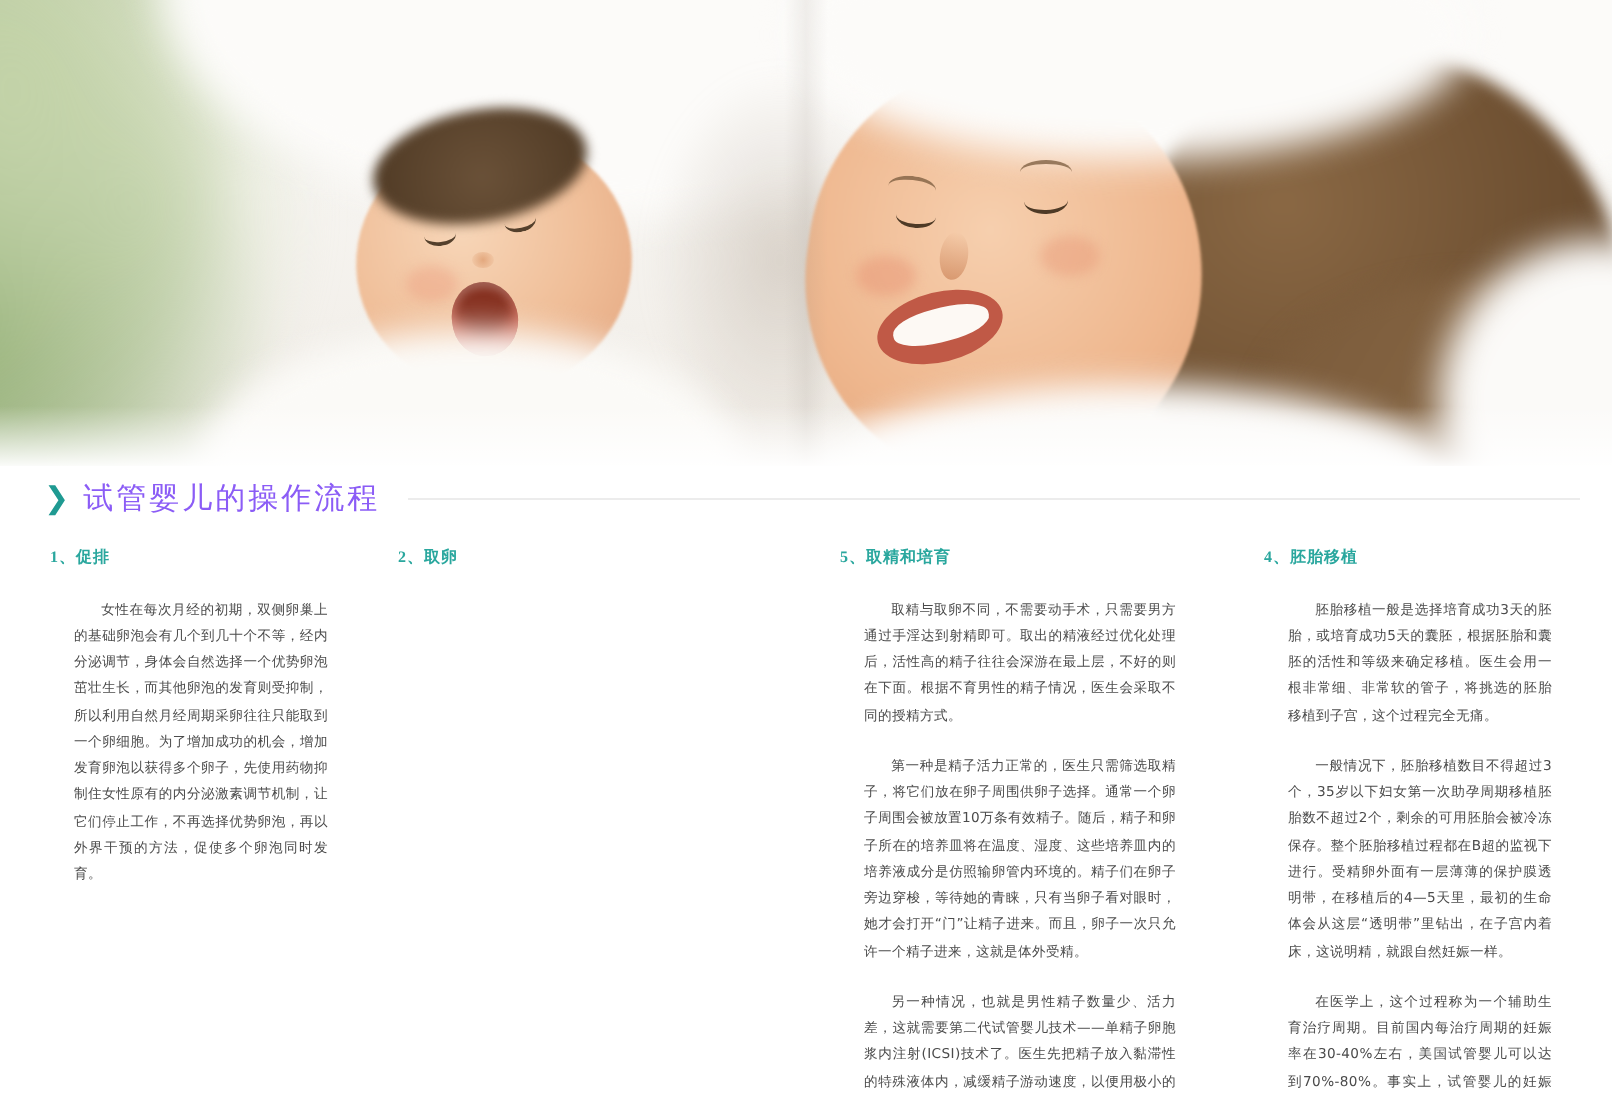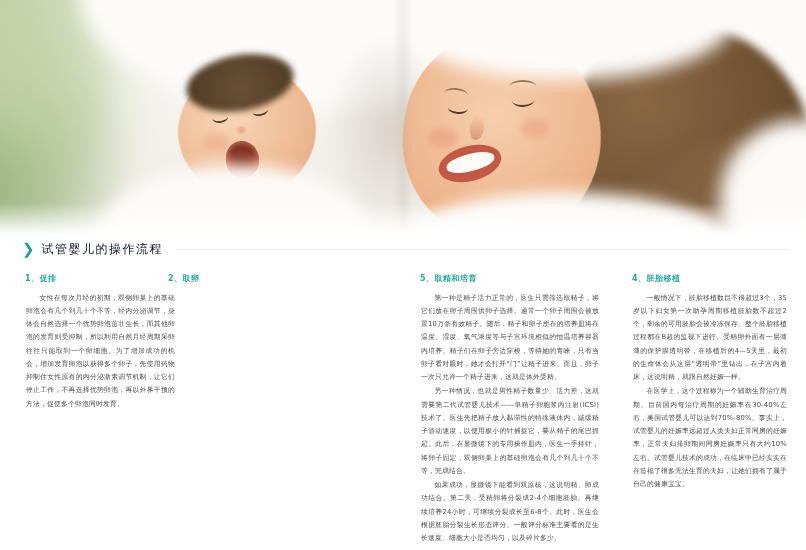--- a/index.html
+++ b/index.html
@@ -70,30 +70,30 @@
   .duvet-front-right  { left:720px; top:120px; width:160px; height:160px; background:#fbfaf8; border-radius:50%; filter:blur(9px); }
 
   .page-fold { left:392px; top:0; width:22px; height:233px;
     background:linear-gradient(90deg, rgba(150,140,130,0), rgba(150,140,130,.13), rgba(150,140,130,0)); }
   .photo-bottom-fade { left:0; top:203px; width:806px; height:30px;
     background:linear-gradient(180deg, rgba(255,255,255,0), rgba(255,255,255,.95)); }
 
   
   .title-row { position:absolute; left:22px; top:237px; width:768px; height:24px; display:flex; align-items:center; }
   .chev { color:#1f9a92; font-size:15px; font-weight:bold; margin-right:7px; line-height:1; }
-  .title { font-size:12px; color:#0f172a; font-weight:500; letter-spacing:1.5px; margin:0; }
+  .title { font-size:15px; color:#8b5cf6; font-weight:500; letter-spacing:1.5px; margin:0; }
   .title-rule { flex:1; height:1px; background:#ececec; margin-left:14px; }
 
   
   .col { position:absolute; top:271px; color:#4b4b4b; font-size:6.8px; line-height:1.95;
     text-align:justify; letter-spacing:.2px; }
-  .col h2 { color:#2aa79e; font-size:8px; font-weight:bold; letter-spacing:.5px; margin:0 0 5px 0; }
-  .col p { margin:1px; text-indent:2em; }
+  .col h2 { color:#2aa79e; font-size:8px; font-weight:bold; letter-spacing:.5px; margin:0 0 5px 0;font-family:Liberation Serif, serif; }
+  .col p { margin:12px; text-indent:2em; }
   .col1 { left:25px;  width:151px; }
-  .col2 { left:168px; width:194px; }
+  .col2 { left:199px; width:194px; }
   .col3 { left:420px; width:180px; }
   .col4 { left:632px; width:156px; }
 </style>
 </head>
 <body>
 
 <div>
 
   <div class="photo">
     <div class="shape foliage"></div>
@@ -140,24 +140,26 @@
     <h2>1、促排</h2>
     <p>女性在每次月经的初期，双侧卵巢上的基础卵泡会有几个到几十个不等，经内分泌调节，身体会自然选择一个优势卵泡茁壮生长，而其他卵泡的发育则受抑制，所以利用自然月经周期采卵往往只能取到一个卵细胞。为了增加成功的机会，增加发育卵泡以获得多个卵子，先使用药物抑制住女性原有的内分泌激素调节机制，让它们停止工作，不再选择优势卵泡，再以外界干预的方法，促使多个卵泡同时发育。</p>
   </div>
 
   <div class="col col2">
     <h2>2、取卵</h2>
   </div>
 
   <div class="col col3">
     <h2>5、取精和培育</h2>
-    <p>第一种是精子活力正常的，医生只需筛选取精子，将它们放在卵子周围供卵子选择。通常一个卵子周围会被放置10万条有效精子。随后，精子和卵子所在的培养皿将在温度、湿度、氧气浓度等与子宫环境相似的恒温培养容器内培养。精子们在卵子旁边穿梭，等待她的青睐，只有当卵子看对眼时，她才会打开“门”让精子进来。而且，卵子一次只允许一个精子进来，这就是体外受精。</p>
+    <p>取精与取卵不同，不需要动手术，只需要男方通过手淫达到射精即可。取出的精液经过优化处理后，活性高的精子往往会深游在最上层，不好的则在下面。根据不育男性的精子情况，医生会采取不同的授精方式。</p>
+    <p>第一种是精子活力正常的，医生只需筛选取精子，将它们放在卵子周围供卵子选择。通常一个卵子周围会被放置10万条有效精子。随后，精子和卵子所在的培养皿将在温度、湿度、这些培养皿内的培养液成分是仿照输卵管内环境的。精子们在卵子旁边穿梭，等待她的青睐，只有当卵子看对眼时，她才会打开“门”让精子进来。而且，卵子一次只允许一个精子进来，这就是体外受精。</p>
     <p>另一种情况，也就是男性精子数量少、活力差，这就需要第二代试管婴儿技术——单精子卵胞浆内注射(ICSI)技术了。医生先把精子放入黏滞性的特殊液体内，减缓精子游动速度，以便用极小的针捕捉它，要从精子的尾巴抓起。此后，在显微镜下的专用操作皿内，医生一手持针，将卵子固定，双侧卵巢上的基础卵泡会有几个到几十个不等，完成结合。</p>
     <p>如果成功，显微镜下能看到双原核，这说明精、卵成功结合。第二天，受精卵将分裂成2-4个细胞胚胎。再继续培养24小时，可继续分裂成长至6-8个。此时，医生会根据胚胎分裂生长形态评分。一般评分标准主要看的是生长速度、细胞大小是否均匀，以及碎片多少。</p>
   </div>
 
   <div class="col col4">
     <h2>4、胚胎移植</h2>
+    <p>胚胎移植一般是选择培育成功3天的胚胎，或培育成功5天的囊胚，根据胚胎和囊胚的活性和等级来确定移植。医生会用一根非常细、非常软的管子，将挑选的胚胎移植到子宫，这个过程完全无痛。</p>
     <p>一般情况下，胚胎移植数目不得超过3个，35岁以下妇女第一次助孕周期移植胚胎数不超过2个，剩余的可用胚胎会被冷冻保存。整个胚胎移植过程都在B超的监视下进行。受精卵外面有一层薄薄的保护膜透明带，在移植后的4—5天里，最初的生命体会从这层“透明带”里钻出，在子宫内着床，这说明精，就跟自然妊娠一样。</p>
     <p>在医学上，这个过程称为一个辅助生育治疗周期。目前国内每治疗周期的妊娠率在30-40%左右，美国试管婴儿可以达到70%-80%。事实上，试管婴儿的妊娠率远超过人类夫妇正常同房的妊娠率，正常夫妇排卵期间同房妊娠率只有大约10%左右。试管婴儿技术的成功，在临床中已经实实在在造福了很多无法生育的夫妇，让她们拥有了属于自己的健康宝宝。</p>
   </div>
 
 </div>
 
 </body></html>

